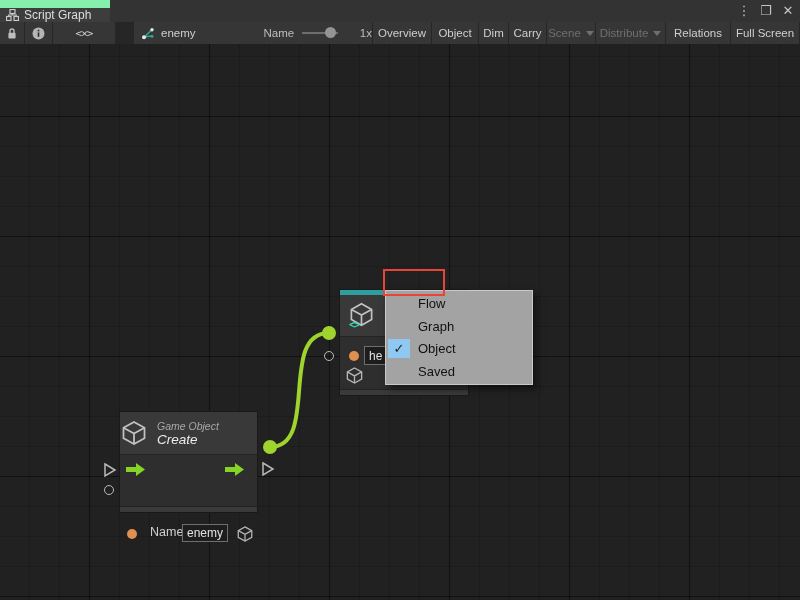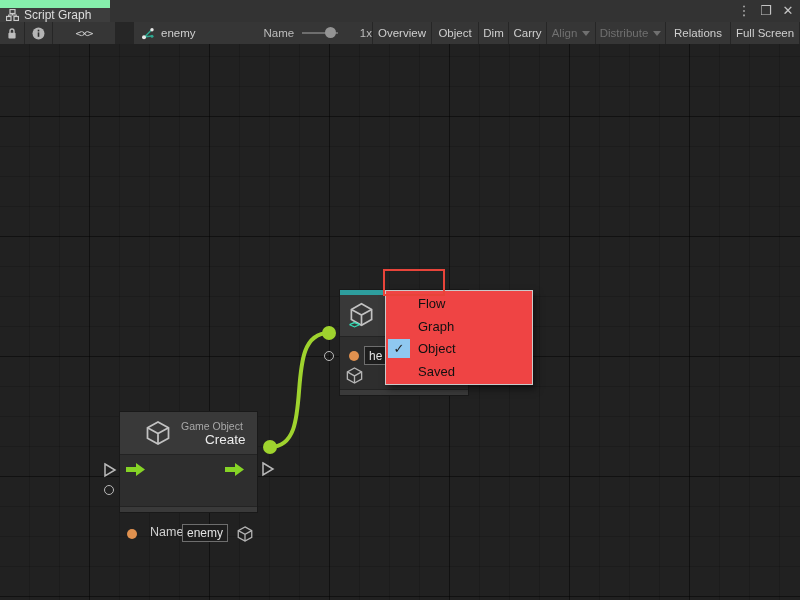--- a/index.html
+++ b/index.html
@@ -41,29 +41,29 @@
     background-size:120px 120px, 120px 120px, 30px 30px, 30px 30px;
     background-position:89px 72px, 89px 72px, 29px 12px, 29px 12px; }
 
   .wire-svg { position:absolute; left:0; top:0; width:800px; height:556px; z-index:3; pointer-events:none; }
 
   
   .node { position:absolute; z-index:2; box-shadow:0 0 0 1px #191919; background:#2e2e2e; }
   .node-header { background:#393939; border-bottom:1px solid #232323; position:relative; }
   .node-footer { background:#3a3a3a; border-top:1px solid #232323; height:6px; }
   .nh-sub { font-size:10.5px; color:#a8a8a8; }
-  .nh-title { font-size:13.5px; color:#ececec;margin-left:24px; }
+  .nh-title { font-size:13.5px; color:#ececec; }
 
   .port-tri { position:absolute; width:14px; height:16px; }
   .port-circle { position:absolute; width:10px; height:10px; border:1.5px solid #b9b9b9; border-radius:50%; }
   .dot { position:absolute; border-radius:50%; }
 
   
   .node-create { left:120px; top:368px; width:137px; }
-  .node-create .node-header { height:43px; display:flex; align-items:center; padding-left:24px; gap:9px; }
+  .node-create .node-header { height:43px; display:flex; align-items:center; padding-left:0; gap:9px;font-style:italic; }
   .node-create .node-body { height:51px; position:relative; }
 
   .mini-input { background:#1d1d1d; border:1px solid #6e6e6e; color:#e2e2e2; font-size:12px;
                 padding:0 4px; display:flex; align-items:center; }
 
   
   .node-getvar { left:340px; top:246px; width:128px; }
   .teal-strip { height:5px; background:#2e9e9e; }
   .node-getvar .node-header { height:42px; }
   .node-getvar .node-body { height:52px; position:relative; }
@@ -73,21 +73,21 @@
   .gv-title { position:absolute; left:48px; top:7px; }
   .obj-btn { position:absolute; left:48px; top:26px; width:54px; height:19px; background:#313131;
              border:1px solid #222; color:#d6d6d6; font-size:12px; display:flex; align-items:center;
              justify-content:center; gap:2px; }
   .obj-btn .caret { border-top-color:#bdbdbd; margin-left:4px; }
 
   .red-box { position:absolute; left:383px; top:269px; width:62px; height:27px;
              border:2px solid #e8443a; z-index:30; pointer-events:none; }
 
   
-  .menu { position:absolute; left:385px; top:290px; width:148px; background:#ef4444;
+  .menu { position:absolute; left:385px; top:290px; width:148px; background:#a3a3a3;
           border:1px solid #c9c9c9; box-shadow:3px 4px 7px rgba(0,0,0,0.5); z-index:20; padding:1px 0; }
   .menu-item { height:22.7px; display:flex; align-items:center; cursor:default; }
   .menu-check { width:22px; height:19px; margin-left:2px; display:flex; align-items:center;
                 justify-content:center; font-size:13px; color:#222; visibility:hidden; }
   .menu-item.checked .menu-check { visibility:visible; background:#8fc8f0; }
   .menu-label { margin-left:8px; font-size:13px; color:#111; }
 
   svg { display:block; }
 </style>
 </head>
@@ -160,21 +160,21 @@
     <div class="tcell" style="width:46px">
         <span>Object</span>
       </div>
     <div class="tcell" style="width:29px">
         <span>Dim</span>
       </div>
     <div class="tcell" style="width:37px">
         <span>Carry</span>
       </div>
     <div class="tcell disabled" style="width:48px">
-        <span>Align</span>
+        <span>Scene</span>
         <span class="caret"></span>
       </div>
     <div class="tcell disabled" style="width:69px">
         <span>Distribute</span>
         <span class="caret"></span>
       </div>
     <div class="tcell" style="width:64px">
         <span>Relations</span>
       </div>
     <div class="tcell" style="flex:1">

